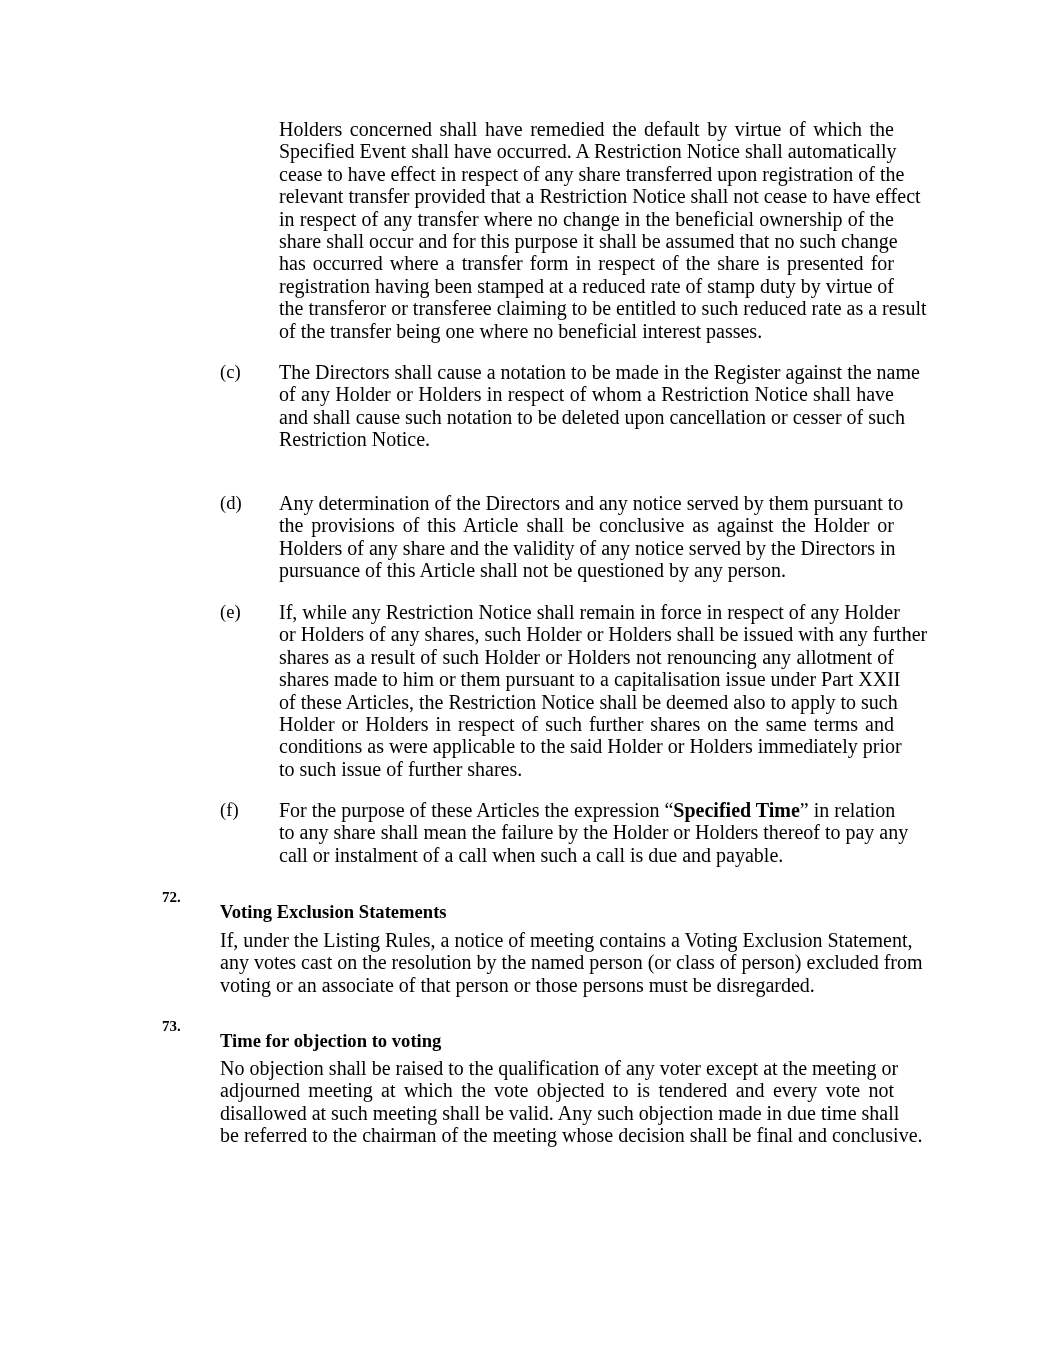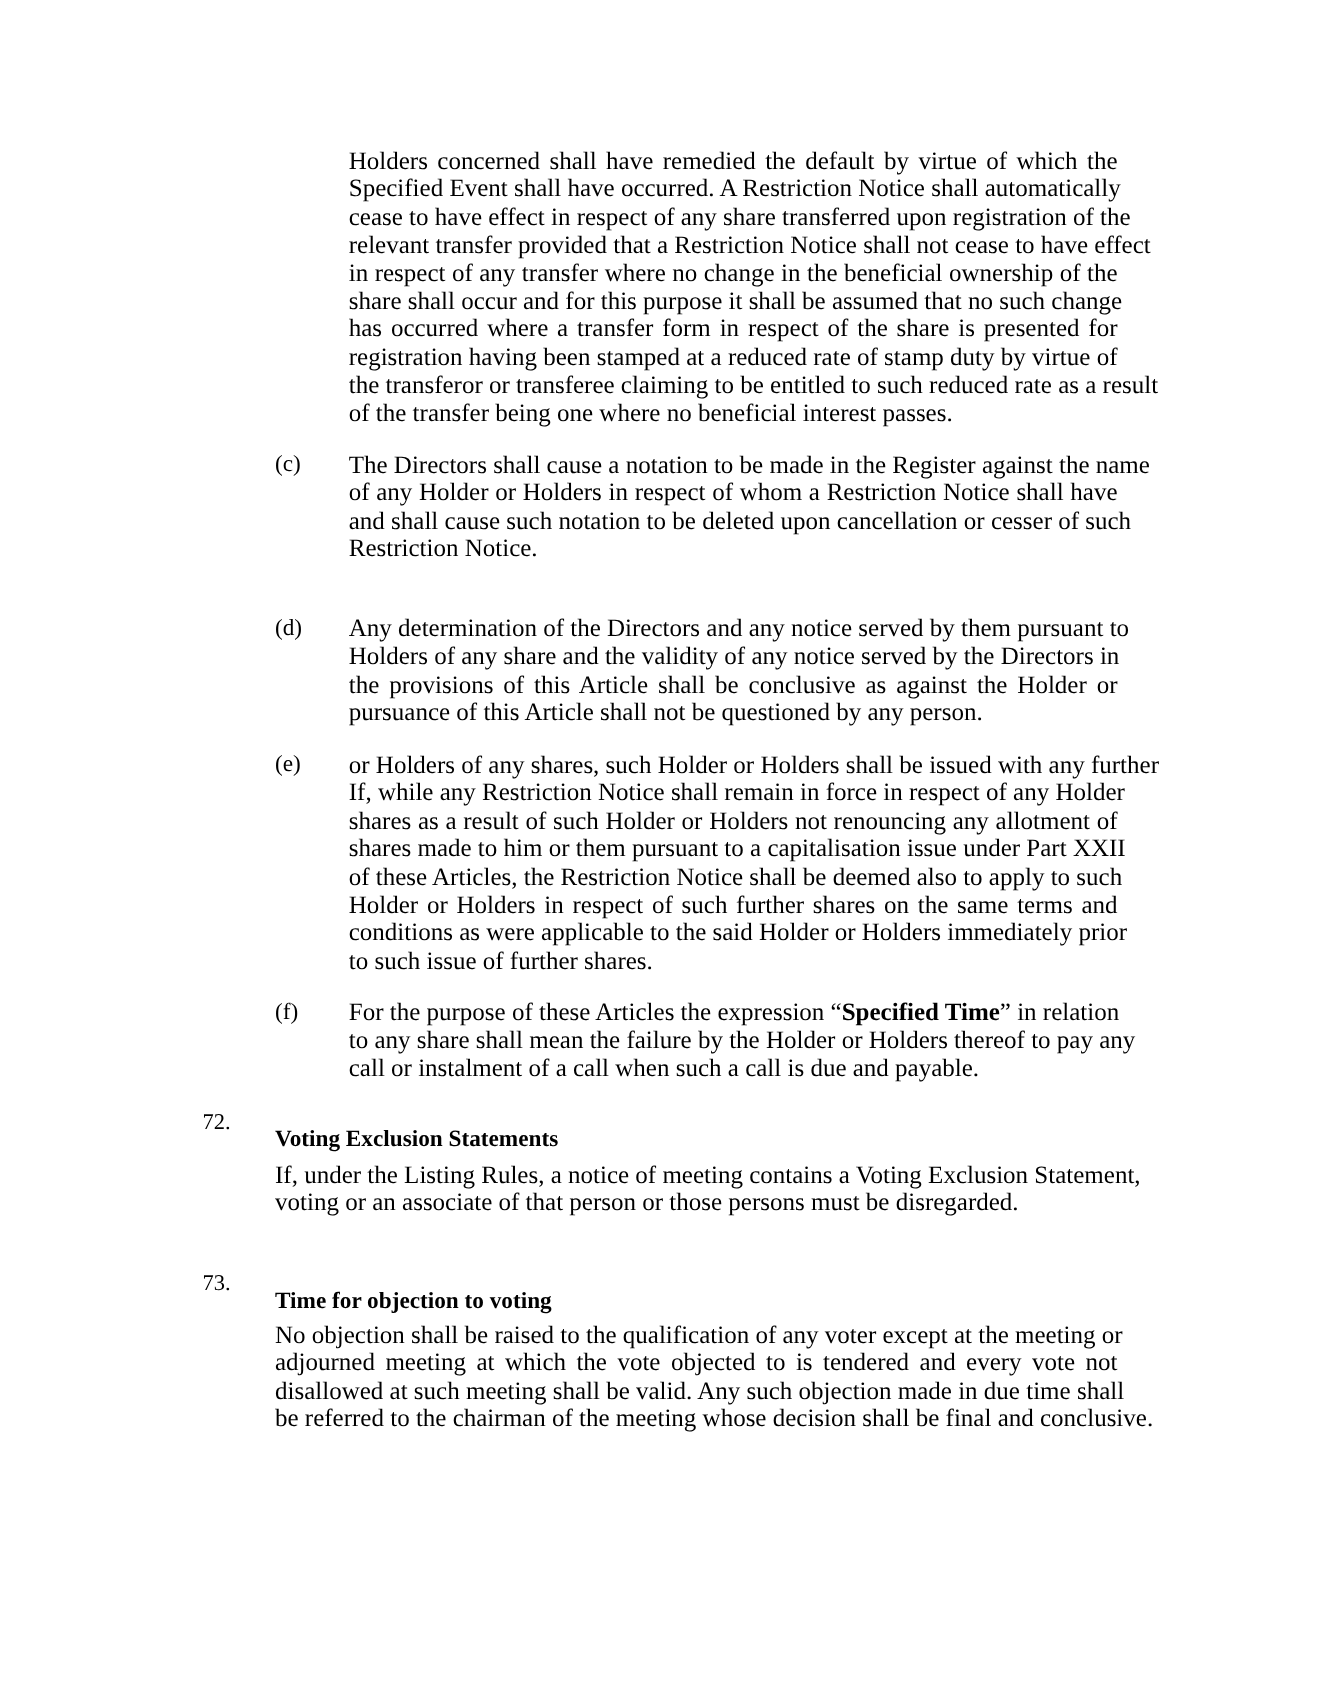--- a/index.html
+++ b/index.html
@@ -4,21 +4,21 @@
 <style>
   html, body { margin: 0; padding: 0; background: #ffffff; }
   body { width: 1055px; height: 1365px; position: relative; overflow: hidden;
          font-family: "Liberation Serif", "DejaVu Serif", serif; color: #000; }
   .page { position: absolute; left: 0; top: 0; width: 1055px; height: 1365px; }
   .block { position: absolute; font-size: 20px; line-height: 22.4px; }
   .line { display: block; text-align: justify; text-align-last: justify; white-space: nowrap; height: 22.4px; }
   .line.last { text-align-last: left; }
   .lines { position: absolute; left: 279px; width: 615px; }
   .label { position: absolute; left: 220px; font-size: 18.6px; line-height: 22.4px; }
-  .num { position: absolute; left: 162px; font-size: 18px; line-height: 22.4px; }
+  .num { position: absolute; left: 162px; font-size: 15px; line-height: 22.4px; font-weight: bold; }
   .heading { position: absolute; left: 220px; font-size: 18.6px; line-height: 22.4px; font-weight: bold; margin-top: 15px; }
   .wide { position: absolute; left: 220px; width: 674px; }
   b { font-weight: bold; }
 </style>
 </head>
 <body>
 
 <div class="page">
 
   <div class="block lines" style="top:118px;">
@@ -38,48 +38,49 @@
   <div class="block lines" style="top:361px;">
     <span class="line">The Directors shall cause a notation to be made in the Register against the name</span>
     <span class="line">of any Holder or Holders in respect of whom a Restriction Notice shall have</span>
     <span class="line">and shall cause such notation to be deleted upon cancellation or cesser of such</span>
     <span class="line last">Restriction Notice.</span>
   </div>
 
   <span class="label" style="top:492px;">(d)</span>
   <div class="block lines" style="top:492px;">
     <span class="line">Any determination of the Directors and any notice served by them pursuant to</span>
+    <span class="line">the provisions of this Article shall be conclusive as against the Holder or</span>
     <span class="line">Holders of any share and the validity of any notice served by the Directors in</span>
-    <span class="line">the provisions of this Article shall be conclusive as against the Holder or</span>
     <span class="line last">pursuance of this Article shall not be questioned by any person.</span>
   </div>
 
   <span class="label" style="top:601px;">(e)</span>
   <div class="block lines" style="top:601px;">
+    <span class="line">If, while any Restriction Notice shall remain in force in respect of any Holder</span>
     <span class="line">or Holders of any shares, such Holder or Holders shall be issued with any further</span>
-    <span class="line">If, while any Restriction Notice shall remain in force in respect of any Holder</span>
     <span class="line">shares as a result of such Holder or Holders not renouncing any allotment of</span>
     <span class="line">shares made to him or them pursuant to a capitalisation issue under Part XXII</span>
     <span class="line">of these Articles, the Restriction Notice shall be deemed also to apply to such</span>
     <span class="line">Holder or Holders in respect of such further shares on the same terms and</span>
     <span class="line">conditions as were applicable to the said Holder or Holders immediately prior</span>
     <span class="line last">to such issue of further shares.</span>
   </div>
 
   <span class="label" style="top:799px;">(f)</span>
   <div class="block lines" style="top:799px;">
     <span class="line"><span>For the purpose of these Articles the expression “</span><b>Specified Time</b><span>” in relation</span></span>
     <span class="line">to any share shall mean the failure by the Holder or Holders thereof to pay any</span>
     <span class="line last">call or instalment of a call when such a call is due and payable.</span>
   </div>
 
   <span class="num" style="top:886px;">72.</span>
   <span class="heading" style="top:886px;">Voting Exclusion Statements</span>
   <div class="block wide" style="top:929px;">
     <span class="line">If, under the Listing Rules, a notice of meeting contains a Voting Exclusion Statement,</span>
+    <span class="line">any votes cast on the resolution by the named person (or class of person) excluded from</span>
     <span class="line last">voting or an associate of that person or those persons must be disregarded.</span>
   </div>
 
   <span class="num" style="top:1015px;">73.</span>
   <span class="heading" style="top:1015px;">Time for objection to voting</span>
   <div class="block wide" style="top:1057px;">
     <span class="line">No objection shall be raised to the qualification of any voter except at the meeting or</span>
     <span class="line">adjourned meeting at which the vote objected to is tendered and every vote not</span>
     <span class="line">disallowed at such meeting shall be valid.  Any such objection made in due time shall</span>
     <span class="line">be referred to the chairman of the meeting whose decision shall be final and conclusive.</span>

